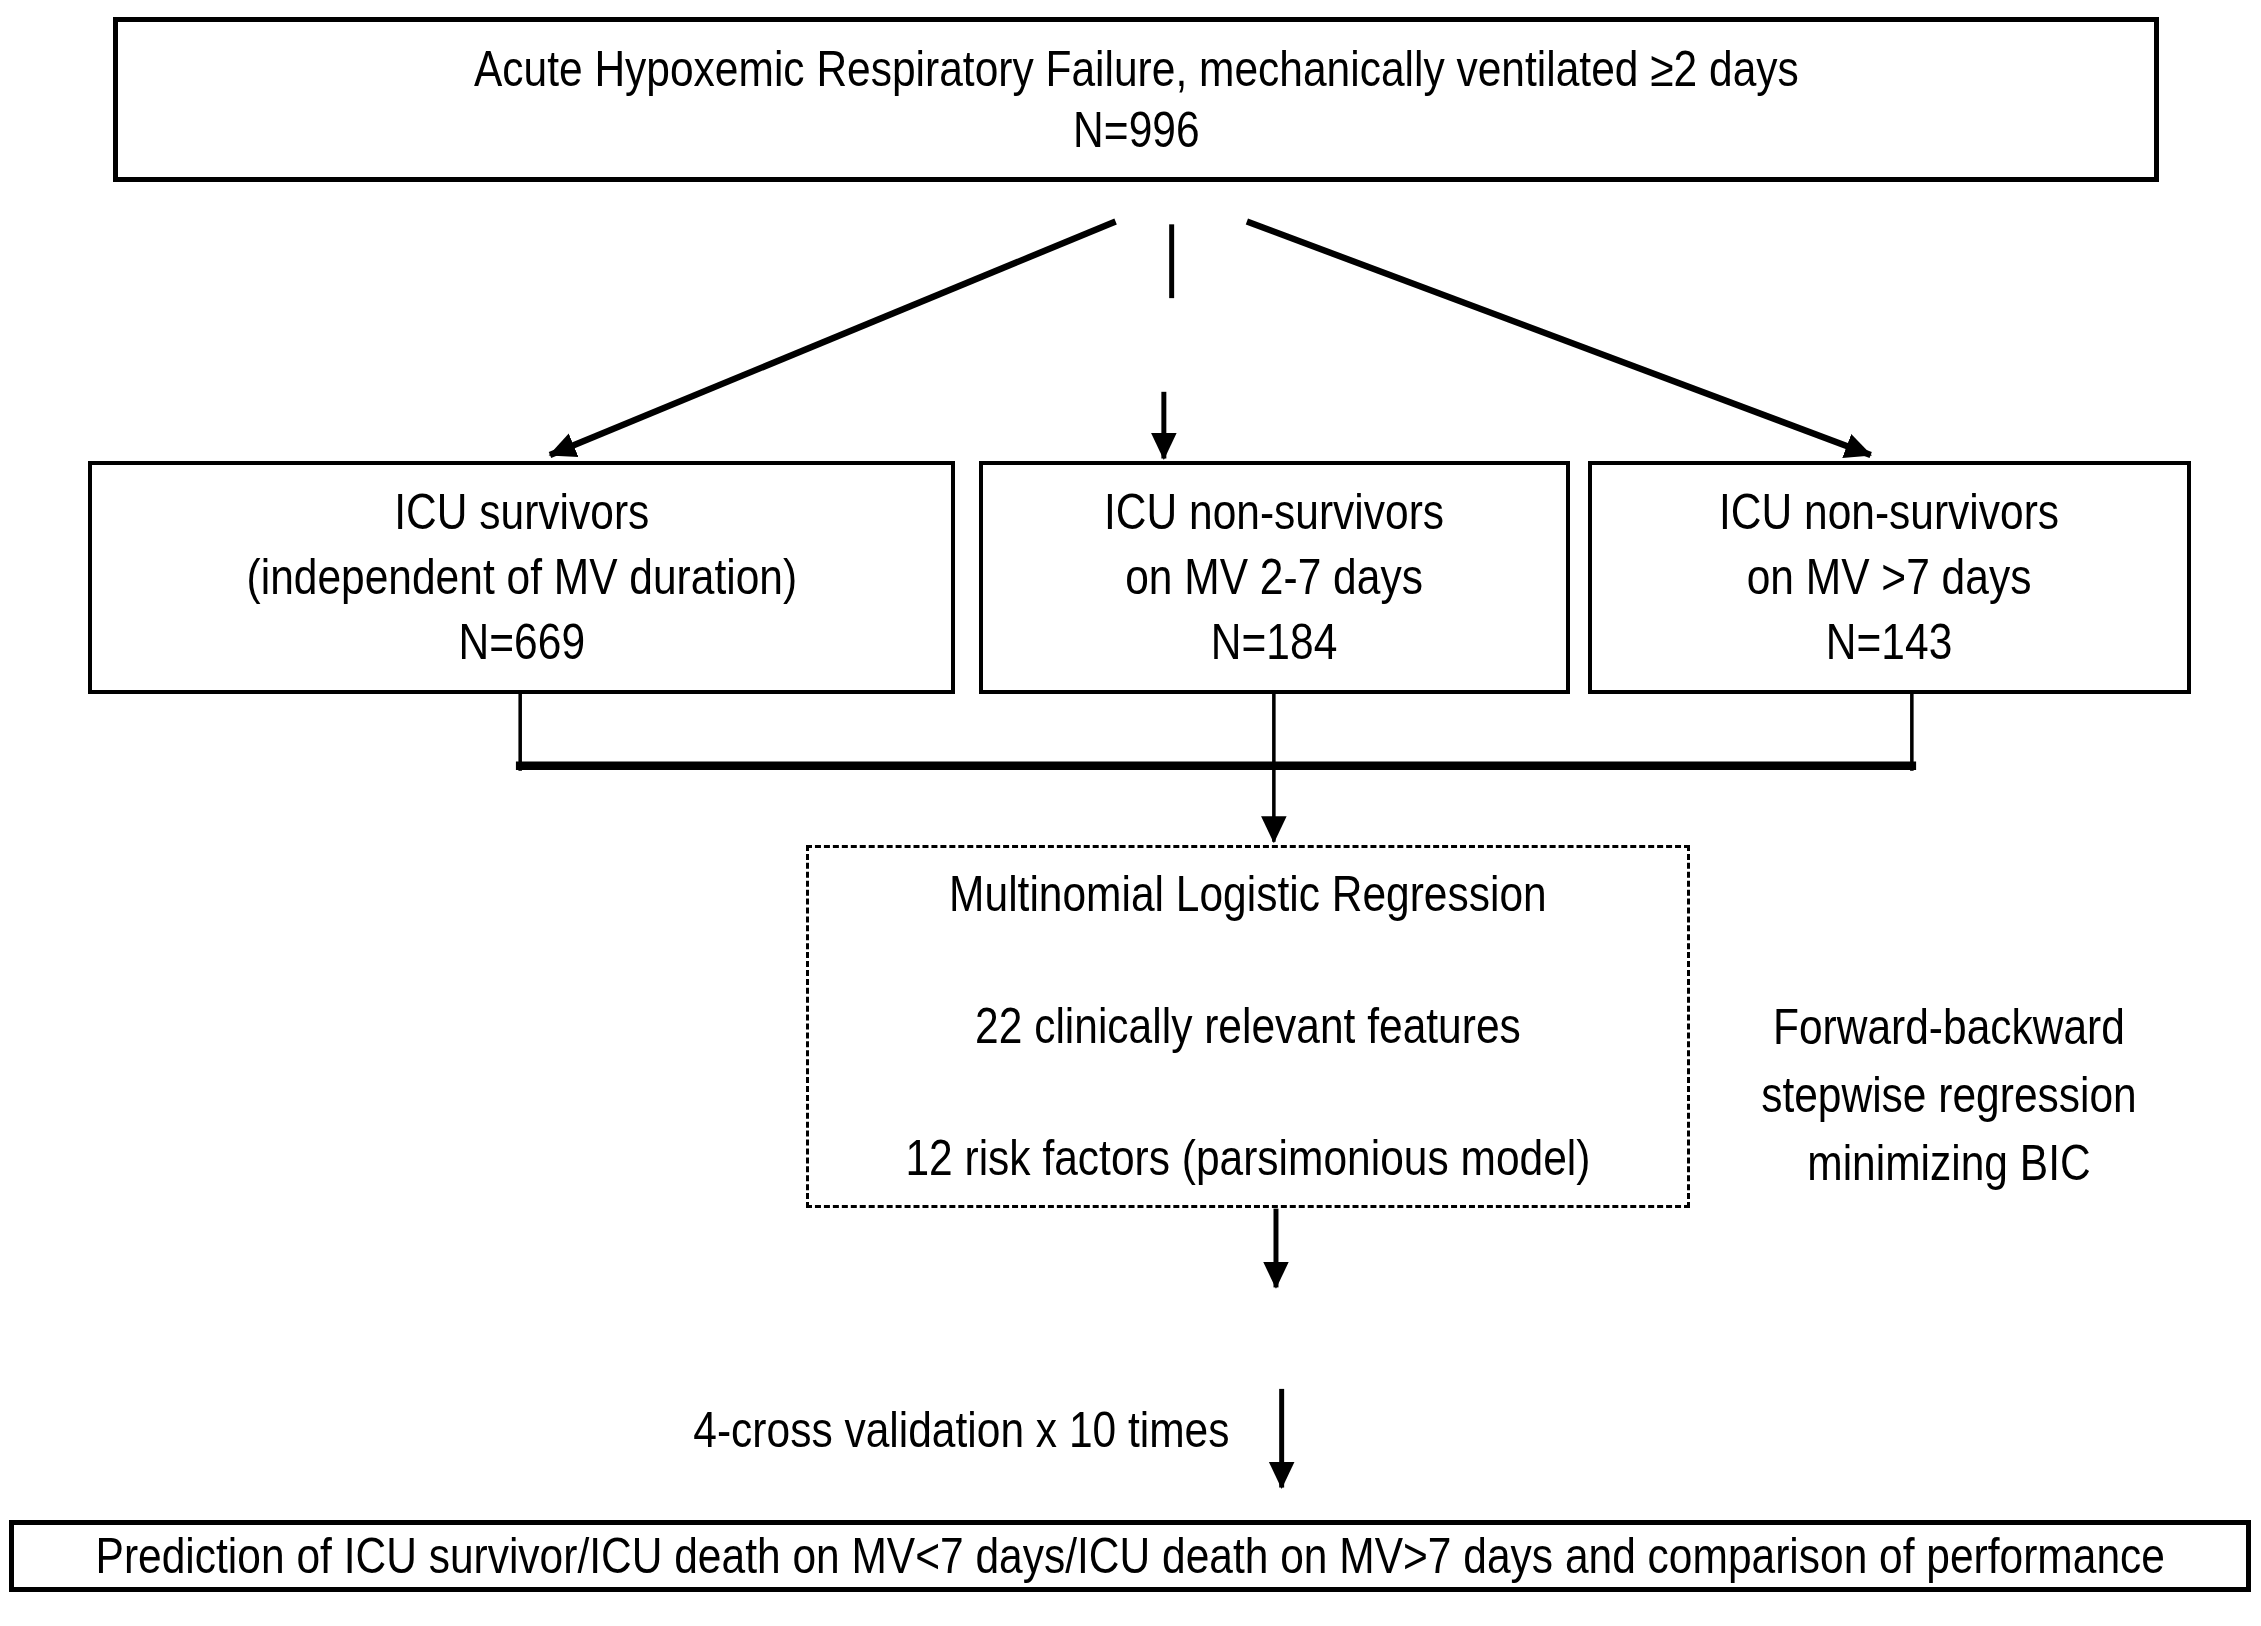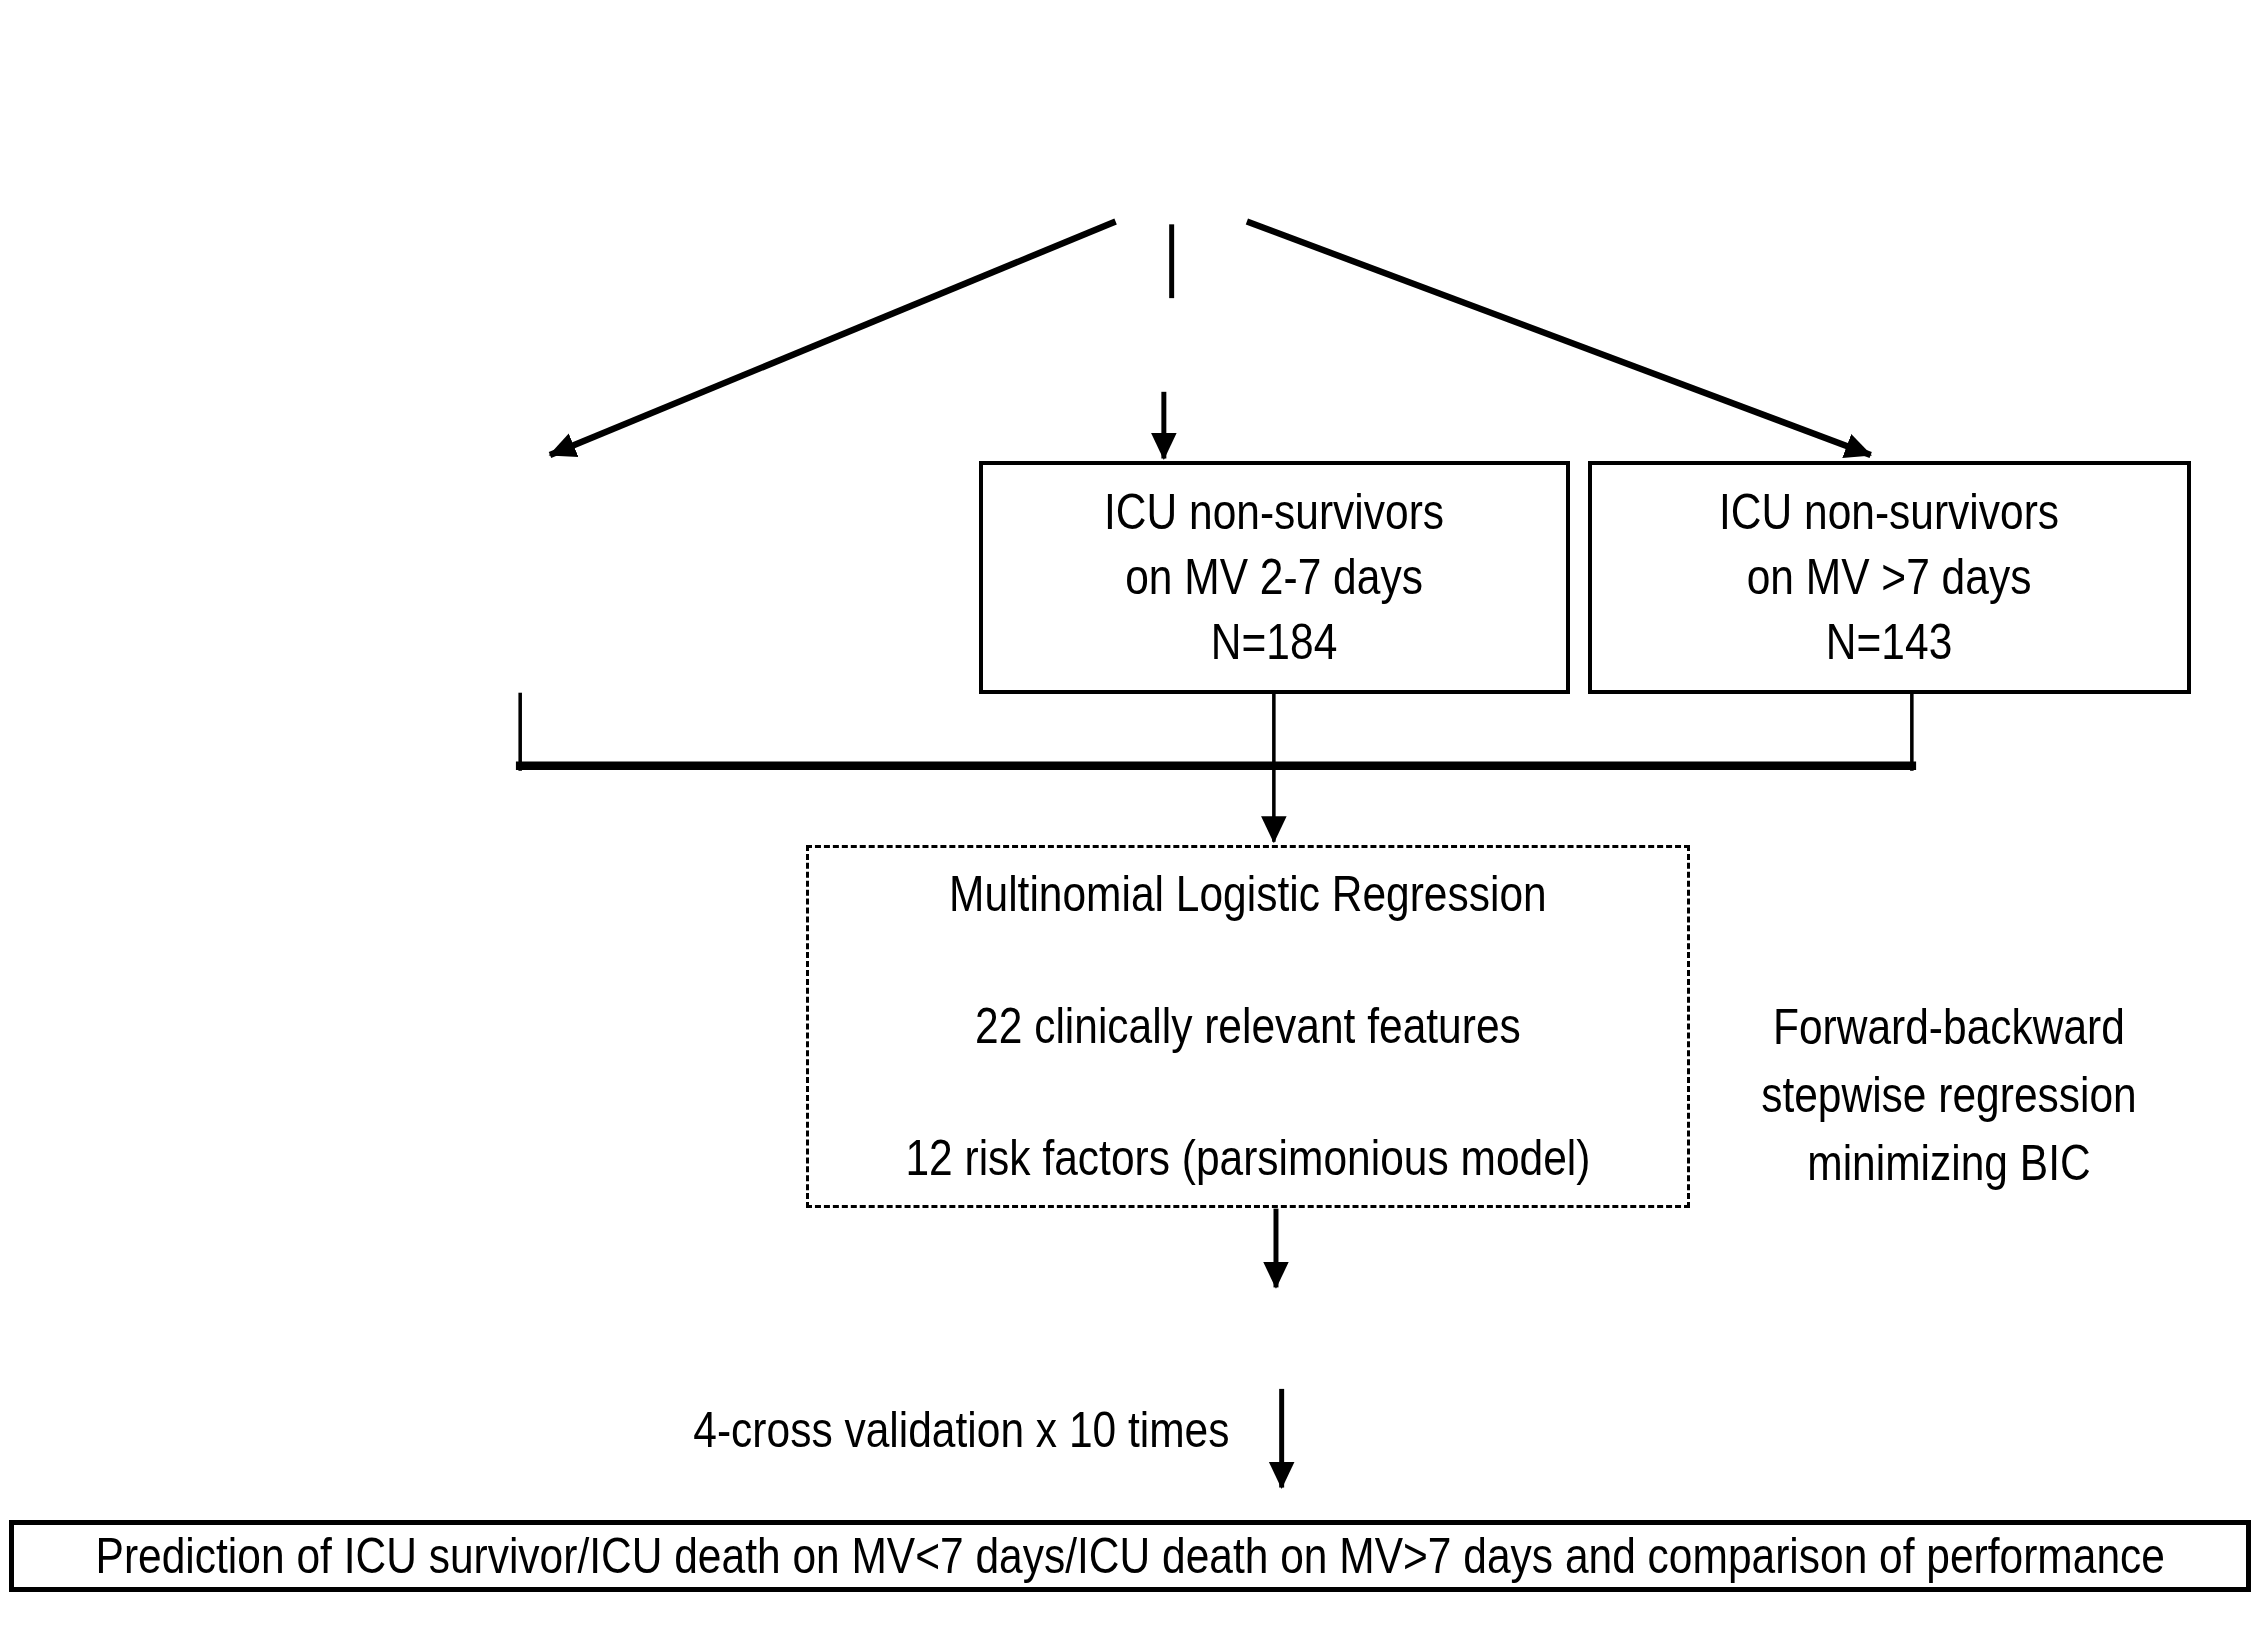--- a/index.html
+++ b/index.html
@@ -66,22 +66,35 @@
     <line x1="1651" y1="316" x2="1651" y2="420" stroke-width="7"></line>
     <line x1="1640" y1="552" x2="1640" y2="646" stroke-width="7" marker-end="url(#ah)"></line>
     <line x1="733" y1="976" x2="733" y2="1086" stroke-width="5"></line>
     <line x1="2694" y1="976" x2="2694" y2="1086" stroke-width="5"></line>
     <line x1="727" y1="1079" x2="2700" y2="1079" stroke-width="12"></line>
     <line x1="1795" y1="976" x2="1795" y2="1186" stroke-width="5" marker-end="url(#ah)"></line>
     <line x1="1798" y1="1703" x2="1798" y2="1814" stroke-width="7" marker-end="url(#ah)"></line>
     <line x1="1806" y1="1957" x2="1806" y2="2096" stroke-width="7" marker-end="url(#ah)"></line>
   </svg>
 
+  <div class="box lh86" id="title-box">
+    <div class="tx">
+      <div class="line">Acute Hypoxemic Respiratory Failure, mechanically ventilated ≥2 days</div>
+      <div class="line">N=996</div>
+    </div>
+  </div>
 
 
+  <div class="box lh91" id="cohort-left">
+    <div class="tx">
+      <div class="line">ICU survivors</div>
+      <div class="line">(independent of MV duration)</div>
+      <div class="line">N=669</div>
+    </div>
+  </div>
 
   <div class="box lh91" id="cohort-mid">
     <div class="tx">
       <div class="line">ICU non-survivors</div>
       <div class="line">on MV 2-7 days</div>
       <div class="line">N=184</div>
     </div>
   </div>
 
   <div class="box lh91" id="cohort-right">

